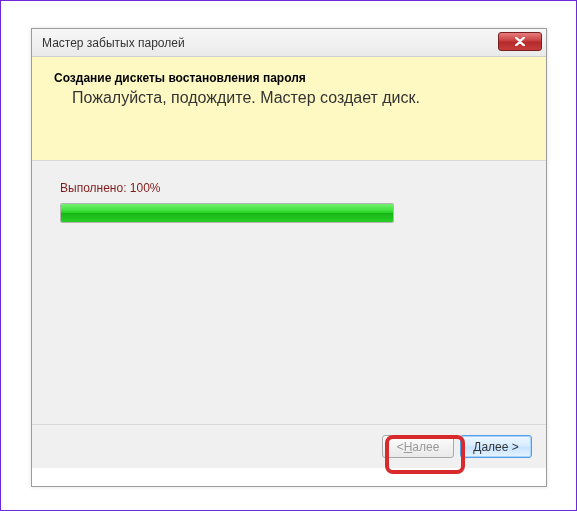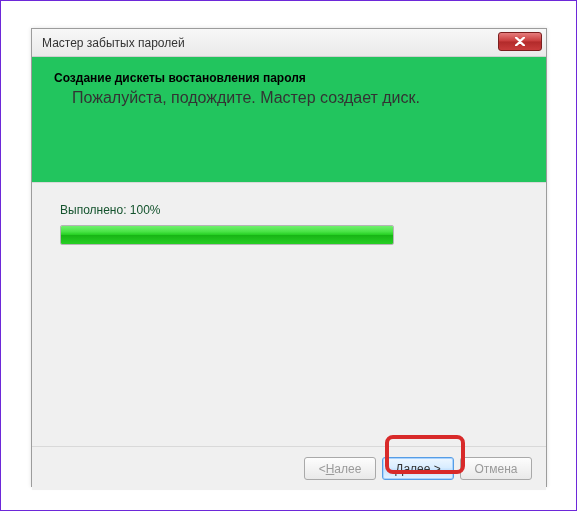--- a/index.html
+++ b/index.html
@@ -53,42 +53,42 @@
     border: 1px solid #7a1f1f;
     border-radius: 3px;
     display: flex;
     align-items: center;
     justify-content: center;
     cursor: pointer;
   }
   .close-btn svg { display:block; }
   .header-area {
     padding: 14px 22px 0 22px;
-    height: 126px;
-    background: #22c55e;
+    height: 104px;
+    background: #fef9c3;
     border-bottom: 1px solid #d9d9d9;
   }
   .header-area .heading {
     font-weight: bold;
     color: #000;
     font-size: 12px;
     margin-bottom: 4px;
   }
   .header-area .subheading {
     color: #333;
     font-size: 16px;
     padding-left: 18px;
   }
   .content-area {
     background: #f0f0f0;
     height: calc(100% - 28px - 122px - 44px);
     padding: 20px 28px;
   }
   .progress-label {
-    color: #14532d;
+    color: #7f1d1d;
     font-size: 12px;
     margin-bottom: 8px;
   }
   .progress-bar {
     width: 334px;
     height: 20px;
     background: #e6e6e6;
     border: 1px solid #b5b5b5;
     border-radius: 2px;
     overflow: hidden;
@@ -180,20 +180,17 @@
     <div class="footer">
       <div class="btn disabled">
         <span>&lt; </span>
           <span class="ul">Н</span>
           <span>алее</span>
       </div>
       <div class="btn default">
         <span class="ul">Д</span>
           <span>алее &gt;</span>
       </div>
-      <div class="btn disabled">
-        <span>Отмена</span>
-      </div>
     </div>
 
   </div>
   <div class="highlight-ring"></div>
 </div>
 
 </body></html>

